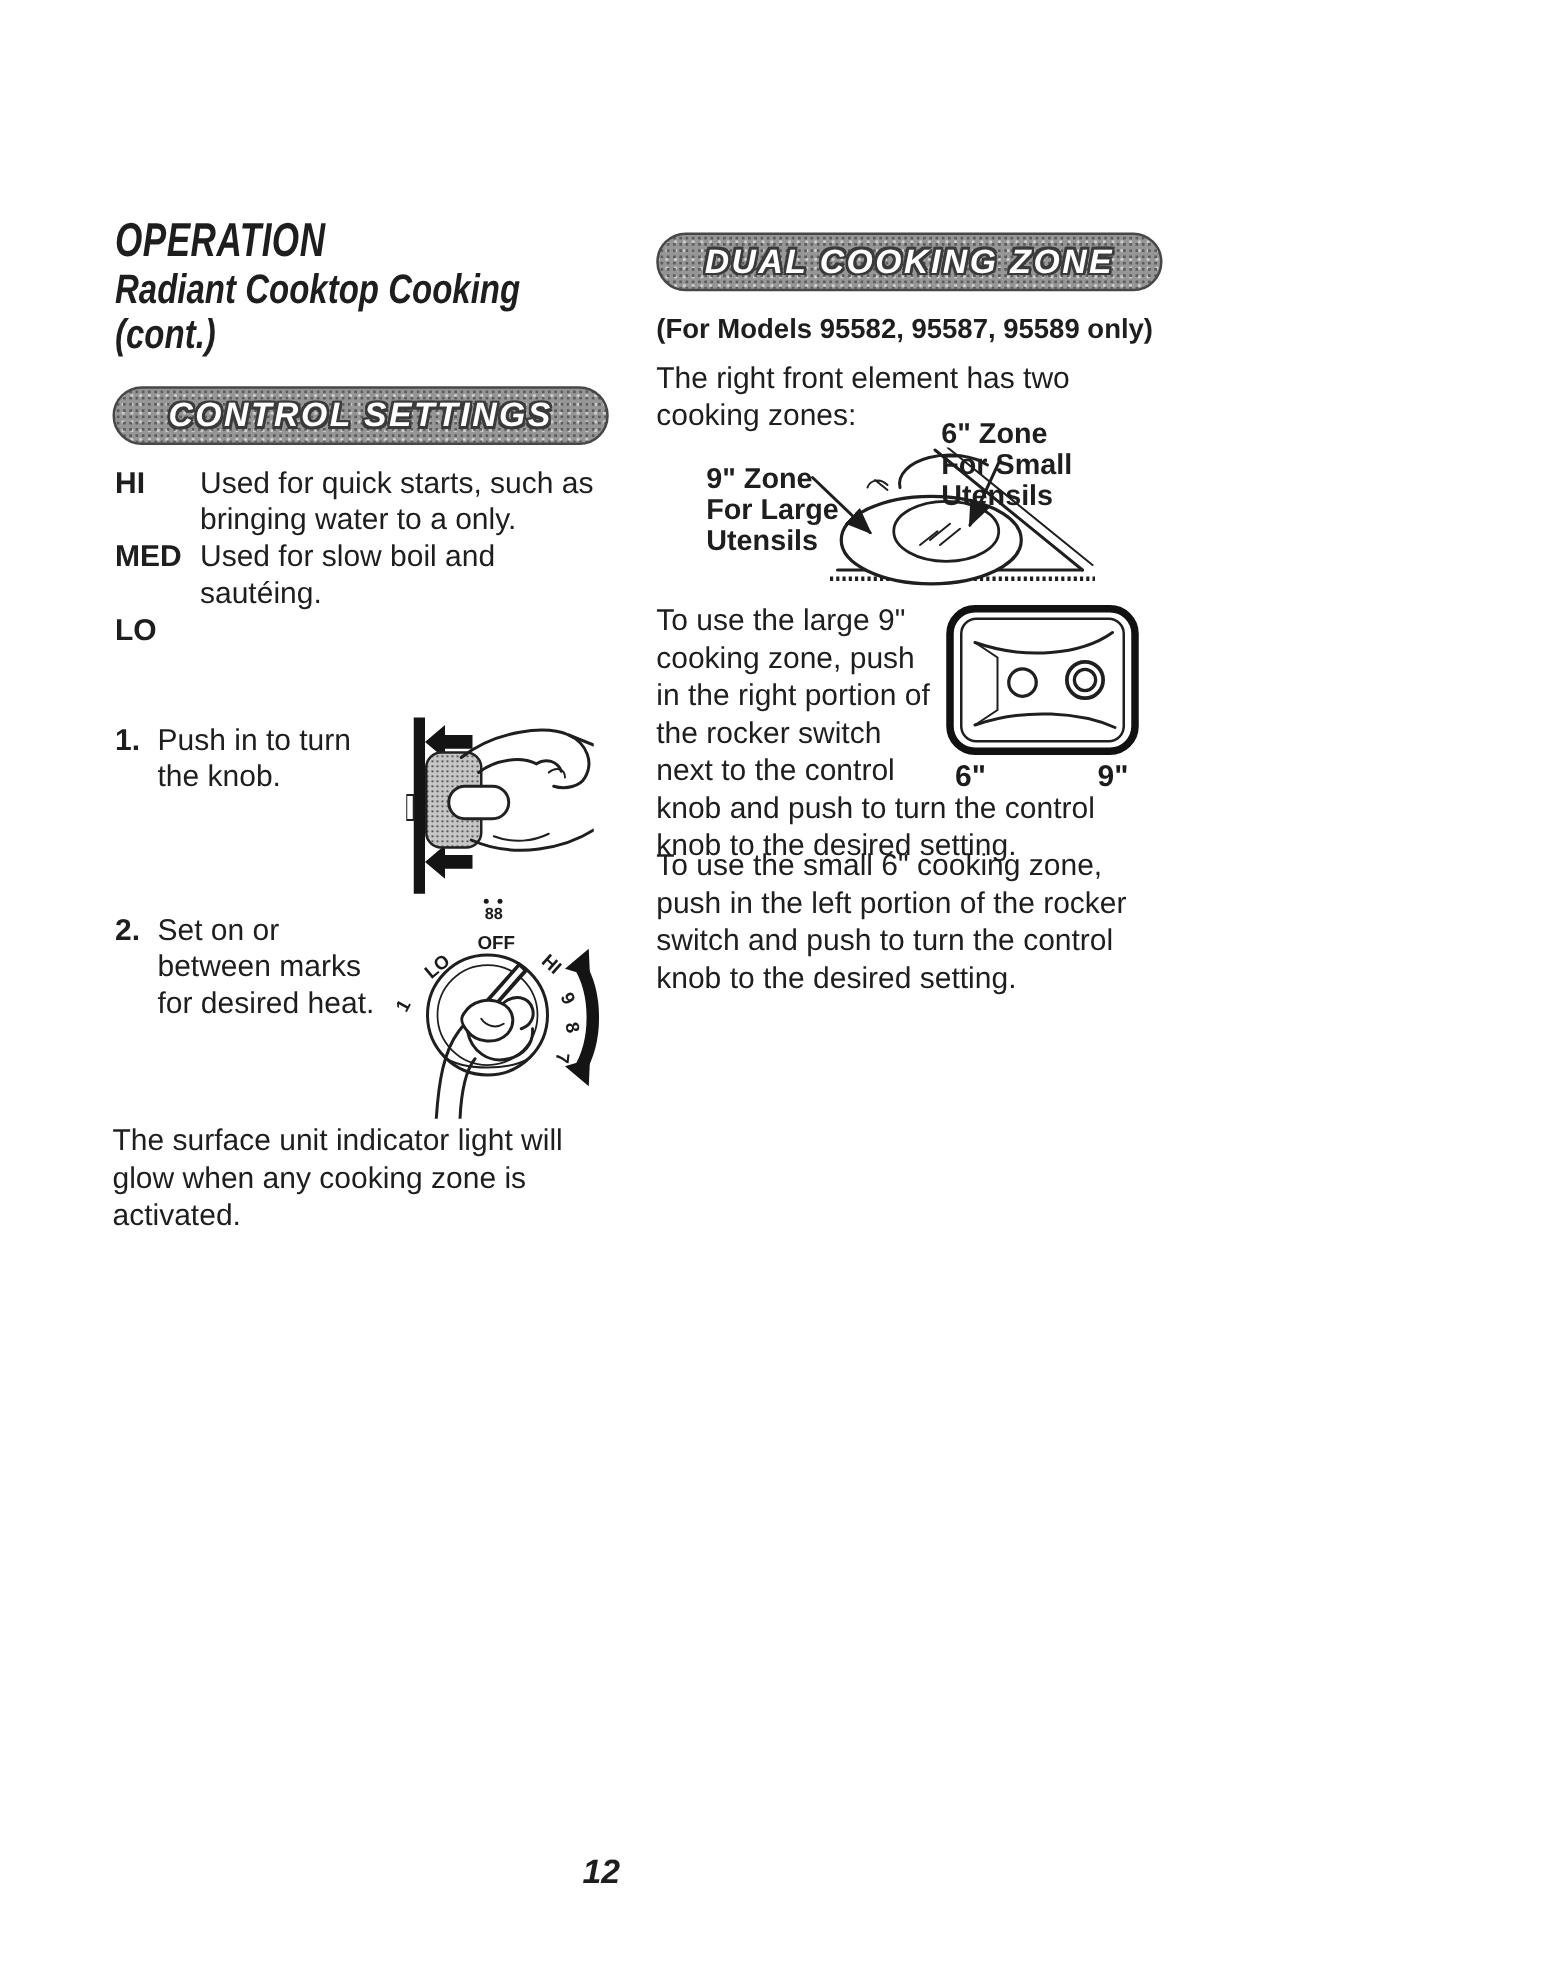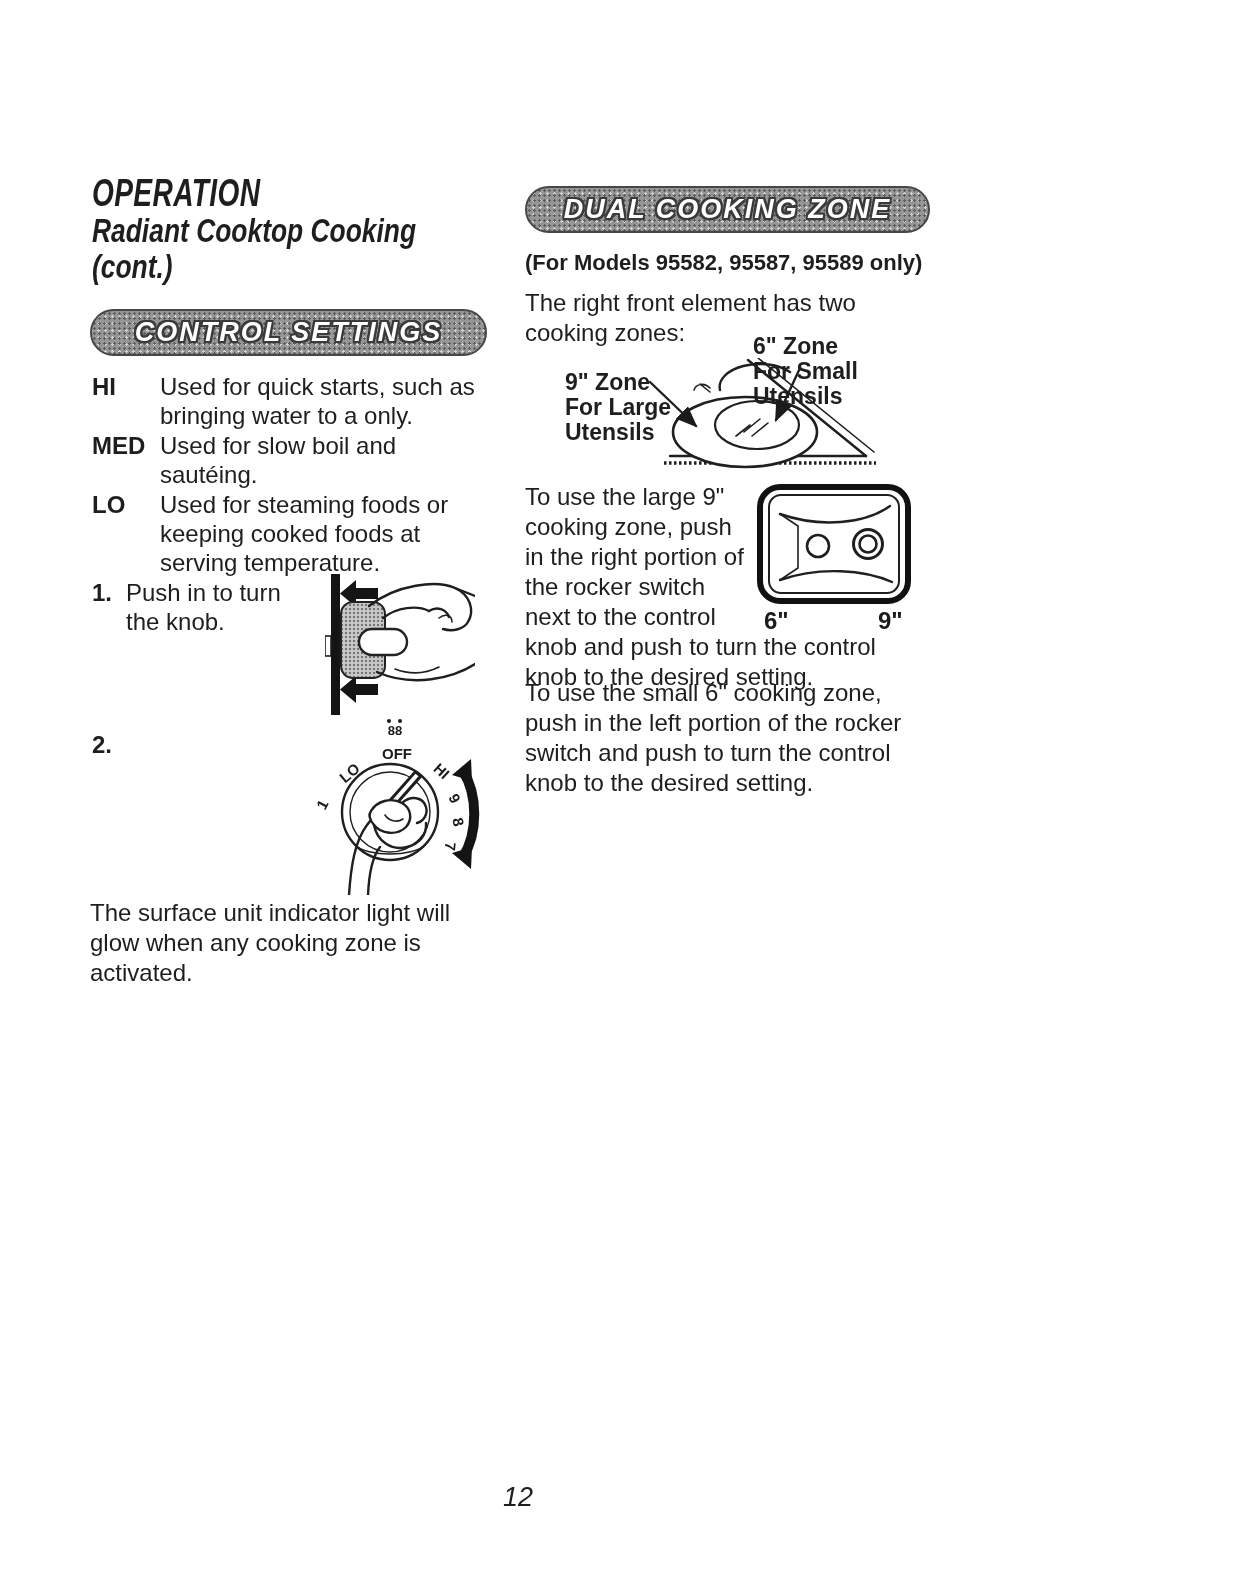--- a/index.html
+++ b/index.html
@@ -65,21 +65,21 @@
   .intro  { left:525px; top:288px; width:345px; font-size:24px; line-height:30px; }
 
   .zone-label { font-size:23px; font-weight:bold; line-height:25px; z-index:3; }
   .zone-small { left:753px; top:334px; }
   .zone-large { left:565px; top:370px; }
 
   .para-large { left:525px; top:482px; width:400px; font-size:24px; line-height:30px; }
   .rocker-float { float:right; width:175px; height:150px; }
   .para-small { left:525px; top:678px; width:415px; font-size:24px; line-height:30px; }
 
-  .page-num { left:503px; top:1482px; font-size:27px; font-weight:normal; font-style:italic; }
+  .page-num { left:466px; top:1482px; font-size:27px; font-weight:bold; font-style:italic; }
 
   svg { display:block; }
   svg text { font-family:"Liberation Sans", sans-serif; font-weight:bold; fill:#1b1b1b; }
   .stroke { fill:none; stroke:#1f1f1f; stroke-width:2.4; stroke-linecap:round; stroke-linejoin:round; }
   .thin   { fill:none; stroke:#1f1f1f; stroke-width:1.6; stroke-linecap:round; }
 </style>
 </head>
 <body>
 
 <div class="page">
@@ -96,21 +96,20 @@
     <div class="dl-row">
       <div class="dl-term">HI</div>
       <div class="dl-def">Used for quick starts, such as bringing water to a only.</div>
     </div>
     <div class="dl-row">
       <div class="dl-term">MED</div>
       <div class="dl-def">Used for slow boil and sautéing.</div>
     </div>
     <div class="dl-row">
       <div class="dl-term">LO</div>
-      <div class="dl-def">Used for steaming foods or keeping cooked foods at serving temperature.</div>
     </div>
   </div>
 
   <div class="abs step step1">
     <div class="step-num">1.</div>
     <div class="step-text">Push in to turn the knob.</div>
   </div>
 
   <div class="abs" style="left:325px; top:572px;">
     <svg width="150" height="145" viewBox="0 0 150 145">
@@ -133,20 +132,21 @@
         <rect x="34" y="57" width="48" height="26" rx="13" fill="#ffffff" stroke="#222" stroke-width="2.4"></rect>
         <path class="stroke" d="M52,100 C88,116 128,106 150,92"></path>
         <path class="stroke" d="M130,16 L150,24"></path>
         <path class="thin" d="M70,97 C86,103 102,101 114,95"></path>
       </g>
     </svg>
   </div>
 
   <div class="abs step step2">
     <div class="step-num">2.</div>
+    <div class="step-text">Set on or between marks for desired heat.</div>
   </div>
 
   <div class="abs" style="left:305px; top:715px;text-align:right;">
     <svg width="180" height="180" viewBox="0 0 180 180">
       <g>
         <circle cx="84" cy="6" r="2" fill="#1b1b1b"></circle>
         <circle cx="95" cy="6" r="2" fill="#1b1b1b"></circle>
         <text x="90" y="20" text-anchor="middle" font-size="13">88</text>
       </g>
       <g font-size="15">

